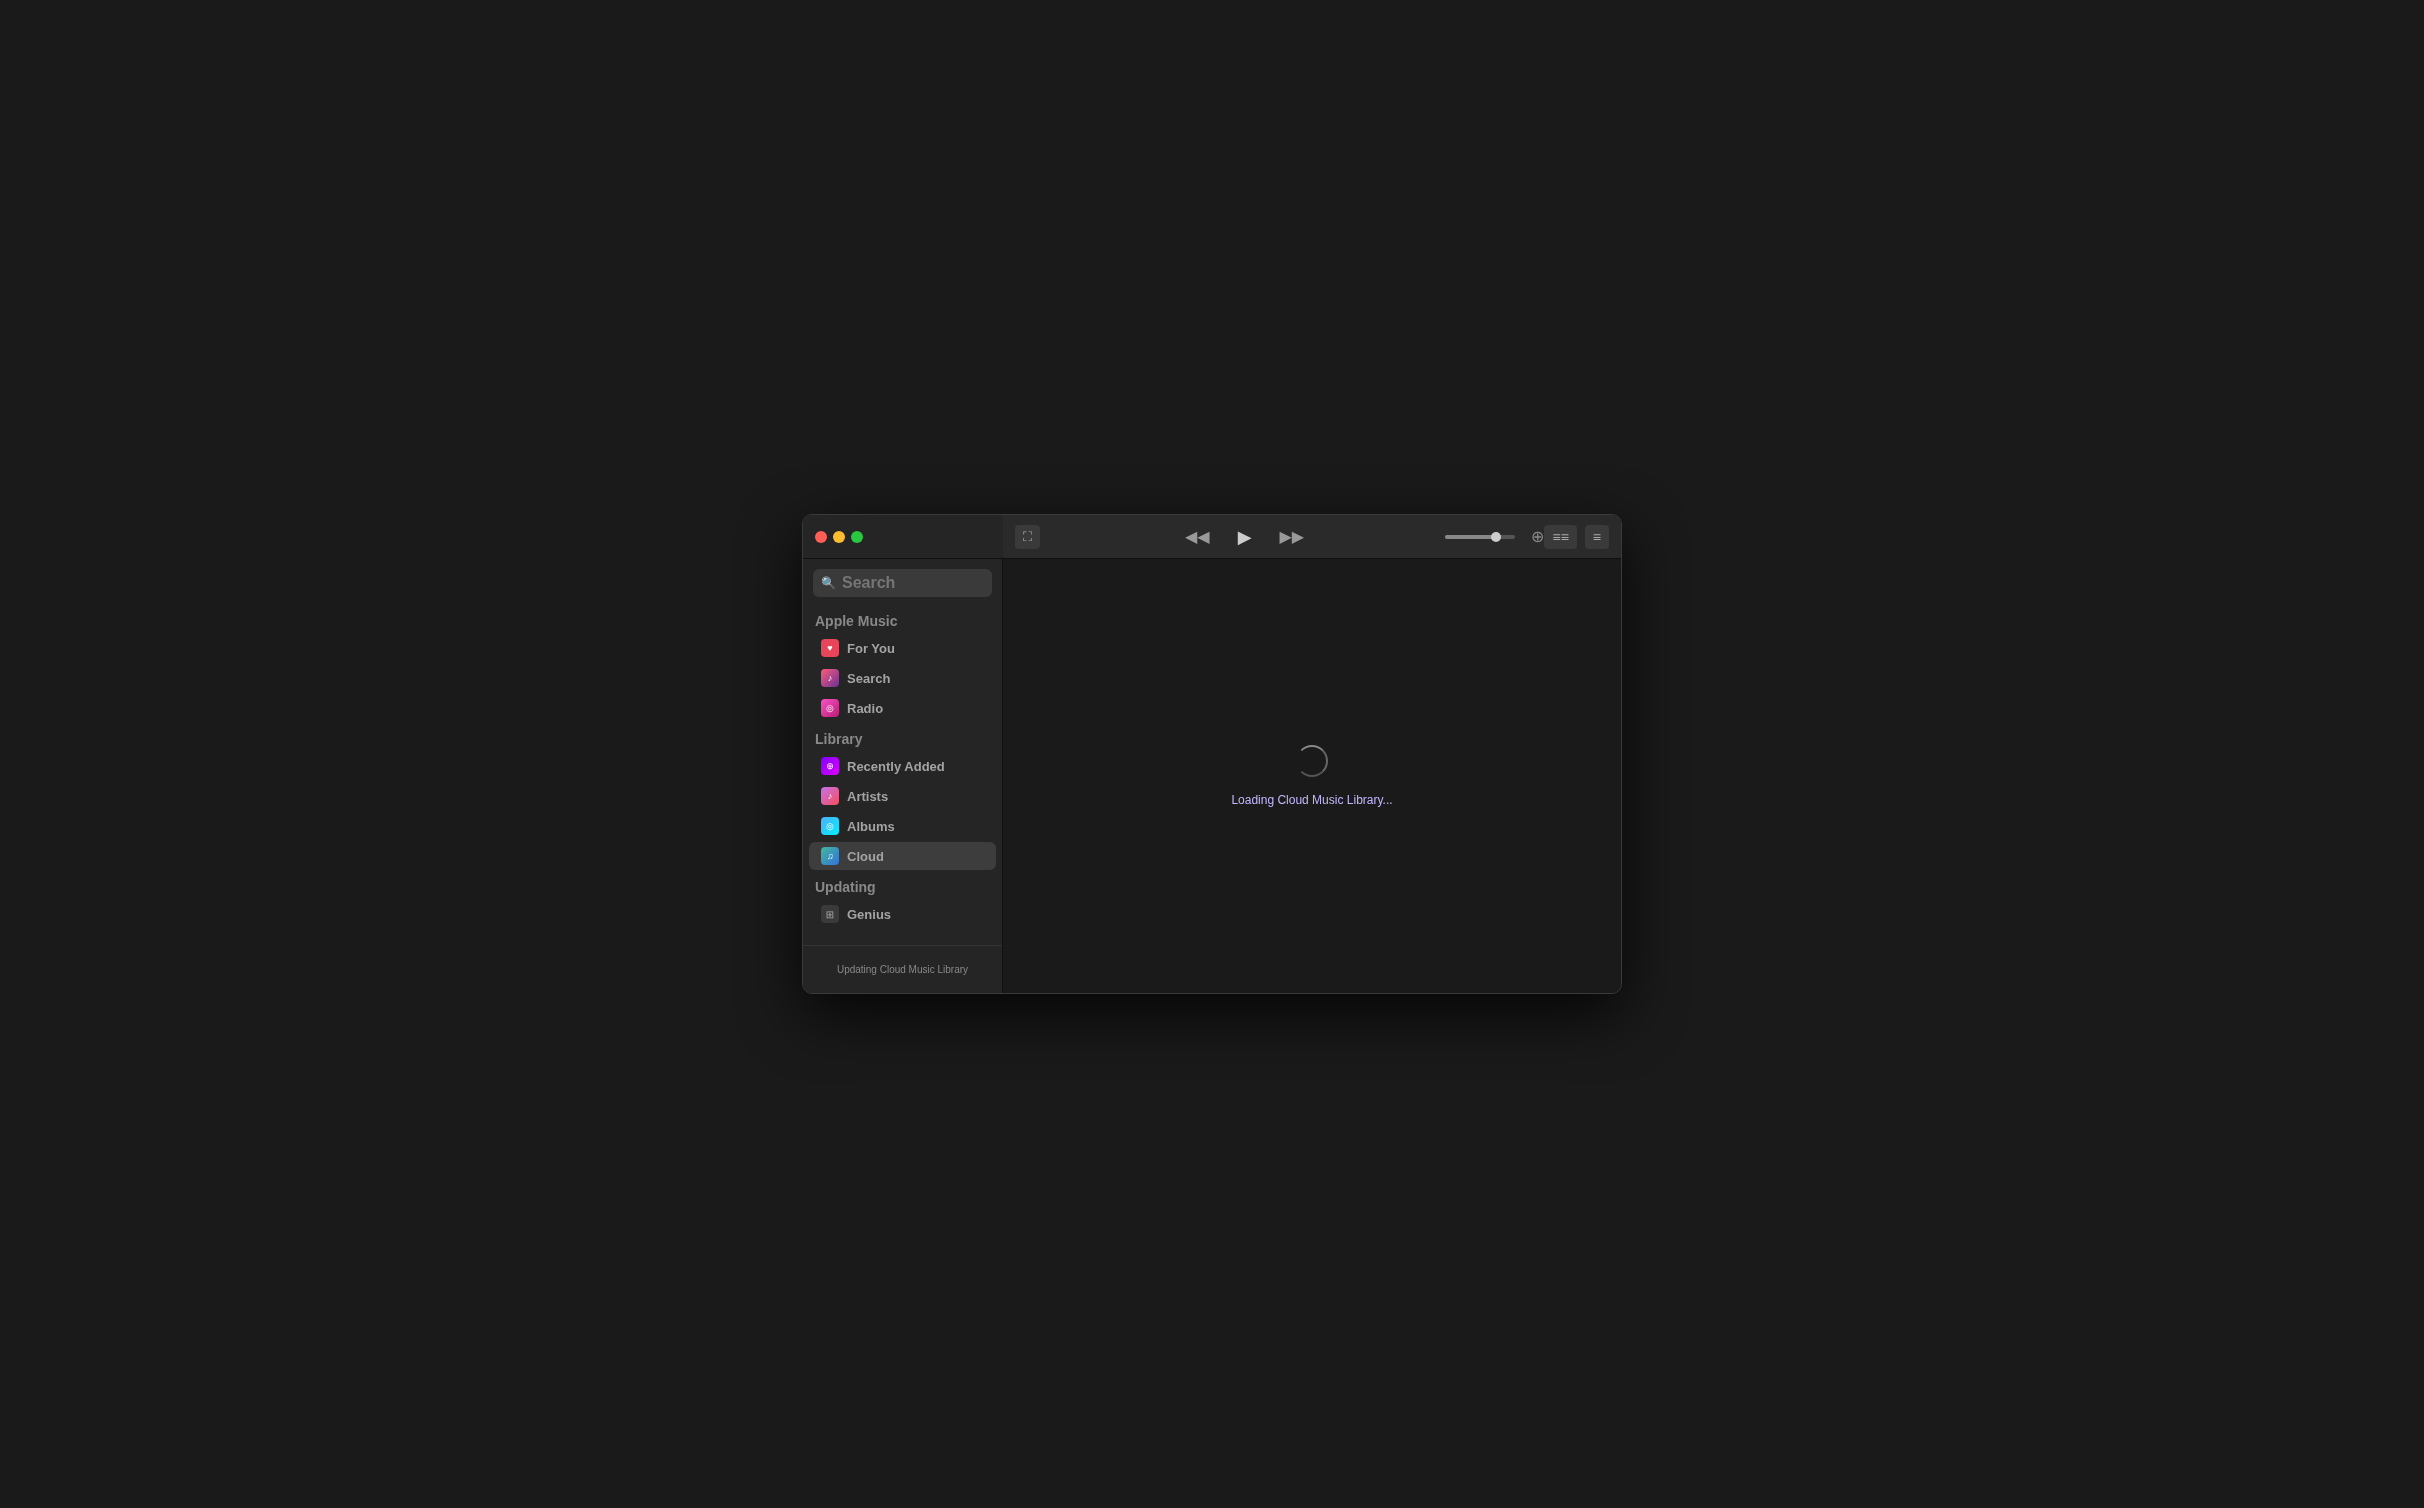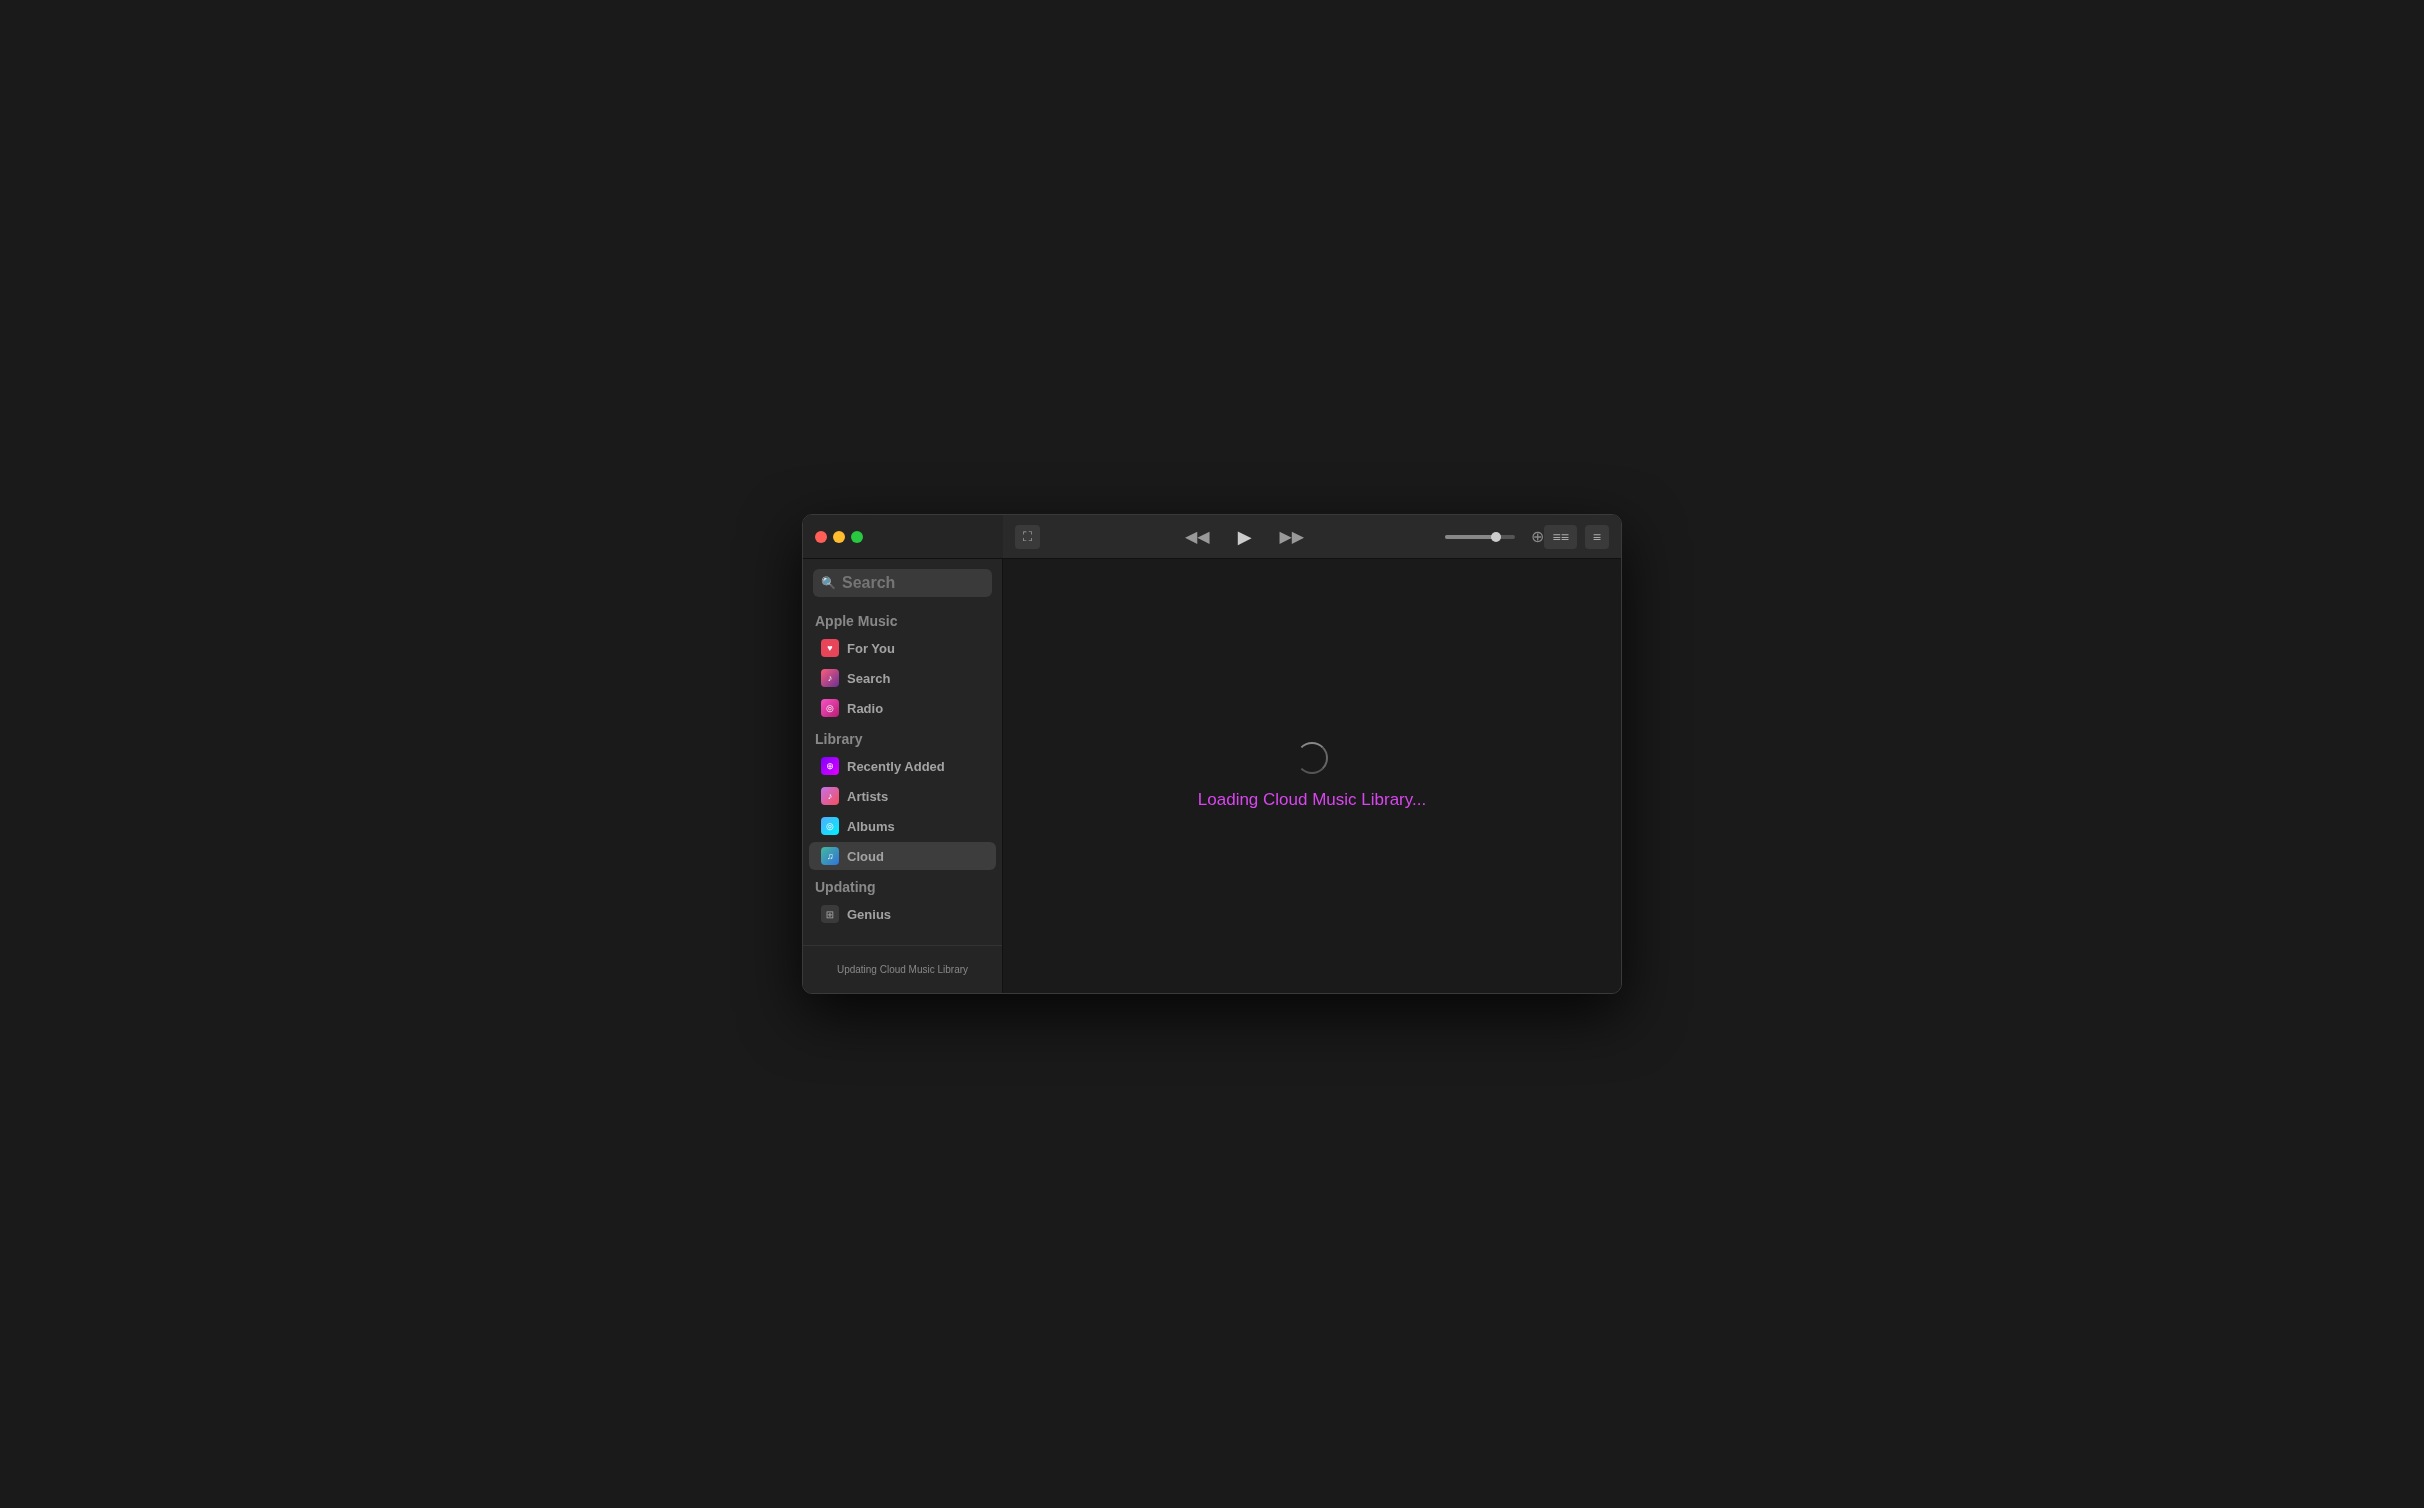--- a/index.html
+++ b/index.html
@@ -266,22 +266,22 @@
       border-bottom-color: #555;
       animation: spin 1s linear infinite;
     }
 
     @keyframes spin {
       from { transform: rotate(0deg); }
       to { transform: rotate(360deg); }
     }
 
     .loading-text {
-      color: #d946ef;
-      font-size: 17px;
+      color: #c4b5fd;
+      font-size: 12px;
       font-weight: 400;
     }
 
     
     .miniplayer-btn {
       background: #3a3a3a;
       border: none;
       color: #aaa;
       cursor: pointer;
       padding: 4px 8px;

